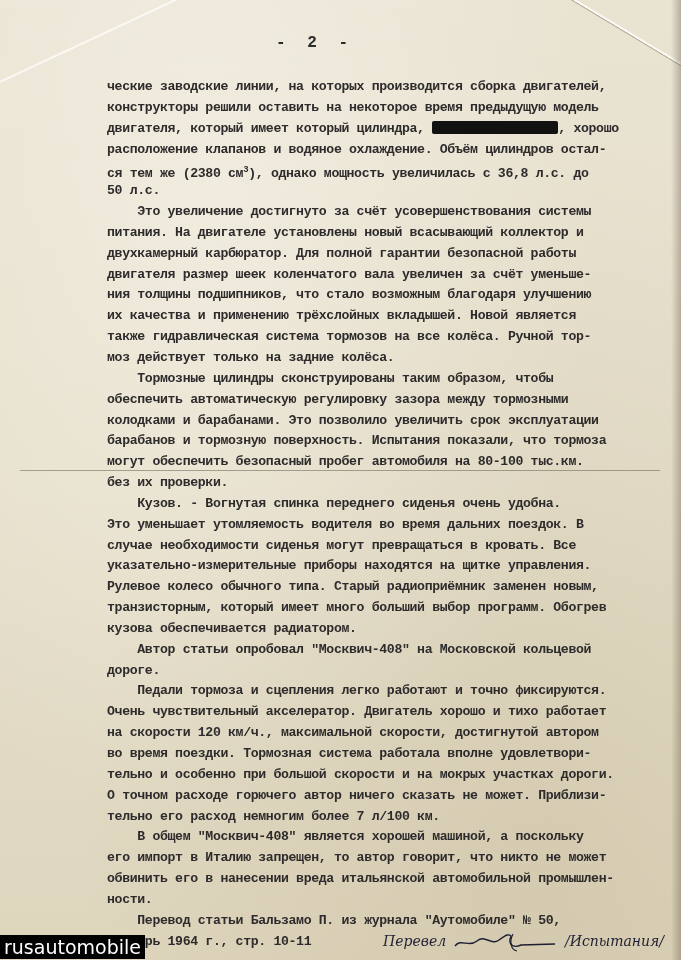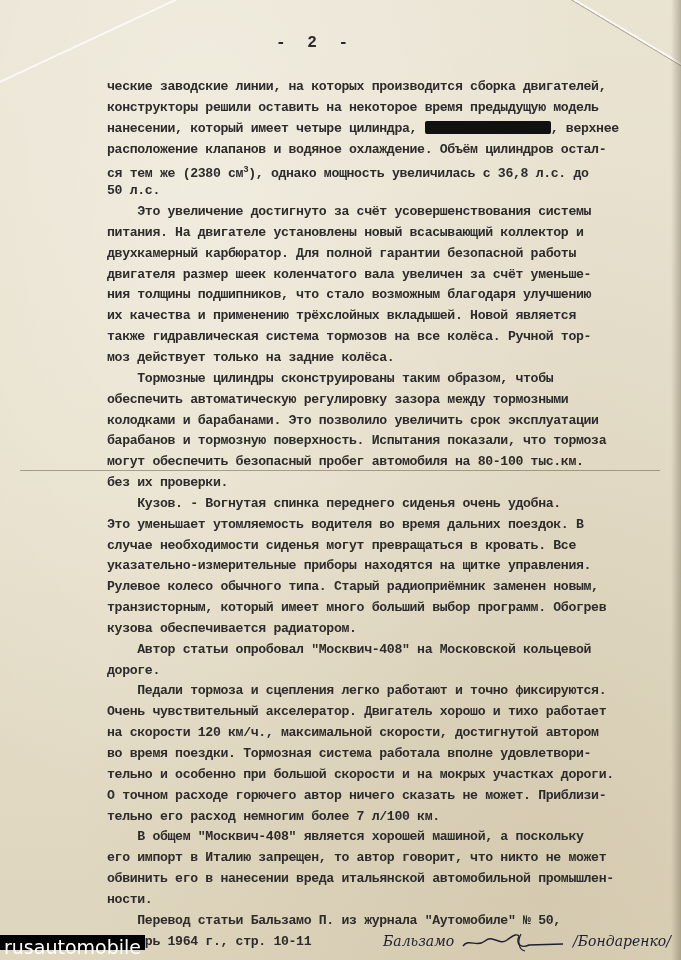--- a/index.html
+++ b/index.html
@@ -52,40 +52,40 @@
   .sup { font-size: 9px; vertical-align: 5px; }
   .signature {
     position: absolute; left: 383px; top: 932px; width: 300px;
     font-family: "DejaVu Serif", serif; font-style: italic;
     font-size: 14px; color: #1f1f33;
   }
   .sig-scribble {
     display: inline-block; width: 110px; height: 20px; vertical-align: -6px;
   }
   .watermark {
-    position: absolute; left: 0; top: 935px; height: 15px; padding: 0 4px;
+    position: absolute; left: 0; top: 935px; height: 24px; padding: 0 4px;
     background: #000; color: #fff;
     font-family: "DejaVu Sans", sans-serif; font-size: 19px; line-height: 25px;
   }
 </style>
 </head>
 <body>
 
 <div class="paper"></div>
 <div class="fold-left"></div>
 <div class="fold-diag"></div>
 <div class="fold-h"></div>
 <div class="edge-right"></div>
 
 <div class="page-num">- 2 -</div>
 
 <div class="body-text" id="body-text">
     <div class="line">ческие заводские линии, на которых производится сборка двигателей,</div>
     <div class="line">конструкторы решили оставить на некоторое время предыдущую модель</div>
-    <div class="line"><span>нанесении, который имеет четыре цилиндра, </span><span class="redact"></span><span>, верхнее</span></div>
+    <div class="line"><span>двигателя, который имеет который цилиндра, </span><span class="redact"></span><span>, хорошо</span></div>
     <div class="line">расположение клапанов и водяное охлаждение. Объём цилиндров остал-</div>
     <div class="line"><span>ся тем же (2380 см</span><span class="sup">3</span><span>), однако мощность увеличилась с 36,8 л.с. до</span></div>
     <div class="line">50 л.с.</div>
     <div class="line">    Это увеличение достигнуто за счёт усовершенствования системы</div>
     <div class="line">питания. На двигателе установлены новый всасывающий коллектор и</div>
     <div class="line">двухкамерный карбюратор. Для полной гарантии безопасной работы</div>
     <div class="line">двигателя размер шеек коленчатого вала увеличен за счёт уменьше-</div>
     <div class="line">ния толщины подшипников, что стало возможным благодаря улучшению</div>
     <div class="line">их качества и применению трёхслойных вкладышей. Новой является</div>
     <div class="line">также гидравлическая система тормозов на все колёса. Ручной тор-</div>
@@ -114,21 +114,21 @@
     <div class="line">тельно его расход немногим более 7 л/100 км.</div>
     <div class="line">    В общем "Москвич-408" является хорошей машиной, а поскольку</div>
     <div class="line">его импорт в Италию запрещен, то автор говорит, что никто не может</div>
     <div class="line">обвинить его в нанесении вреда итальянской автомобильной промышлен-</div>
     <div class="line">ности.</div>
     <div class="line">    Перевод статьи Бальзамо П. из журнала "Аутомобиле" № 50,</div>
     <div class="line">декабрь 1964 г., стр. 10-11</div>
   </div>
 
 <div class="signature">
-  <span>Бальзамо</span>
+  <span>Перевел</span>
   <svg class="sig-scribble" viewBox="0 0 110 20">
     <path d="M4 14 C10 6, 18 16, 26 9 S40 14, 48 8 S58 2, 60 4 C56 14, 64 16, 70 13 L104 12" fill="none" stroke="#1f1f33" stroke-width="1.4"></path>
     <path d="M62 2 C58 10, 60 18, 66 19" fill="none" stroke="#1f1f33" stroke-width="1.1"></path>
   </svg>
-  <span>/Бондаренко/</span>
+  <span>/Испытания/</span>
 </div>
 
 <div class="watermark">rusautomobile</div>
 
 </body></html>

